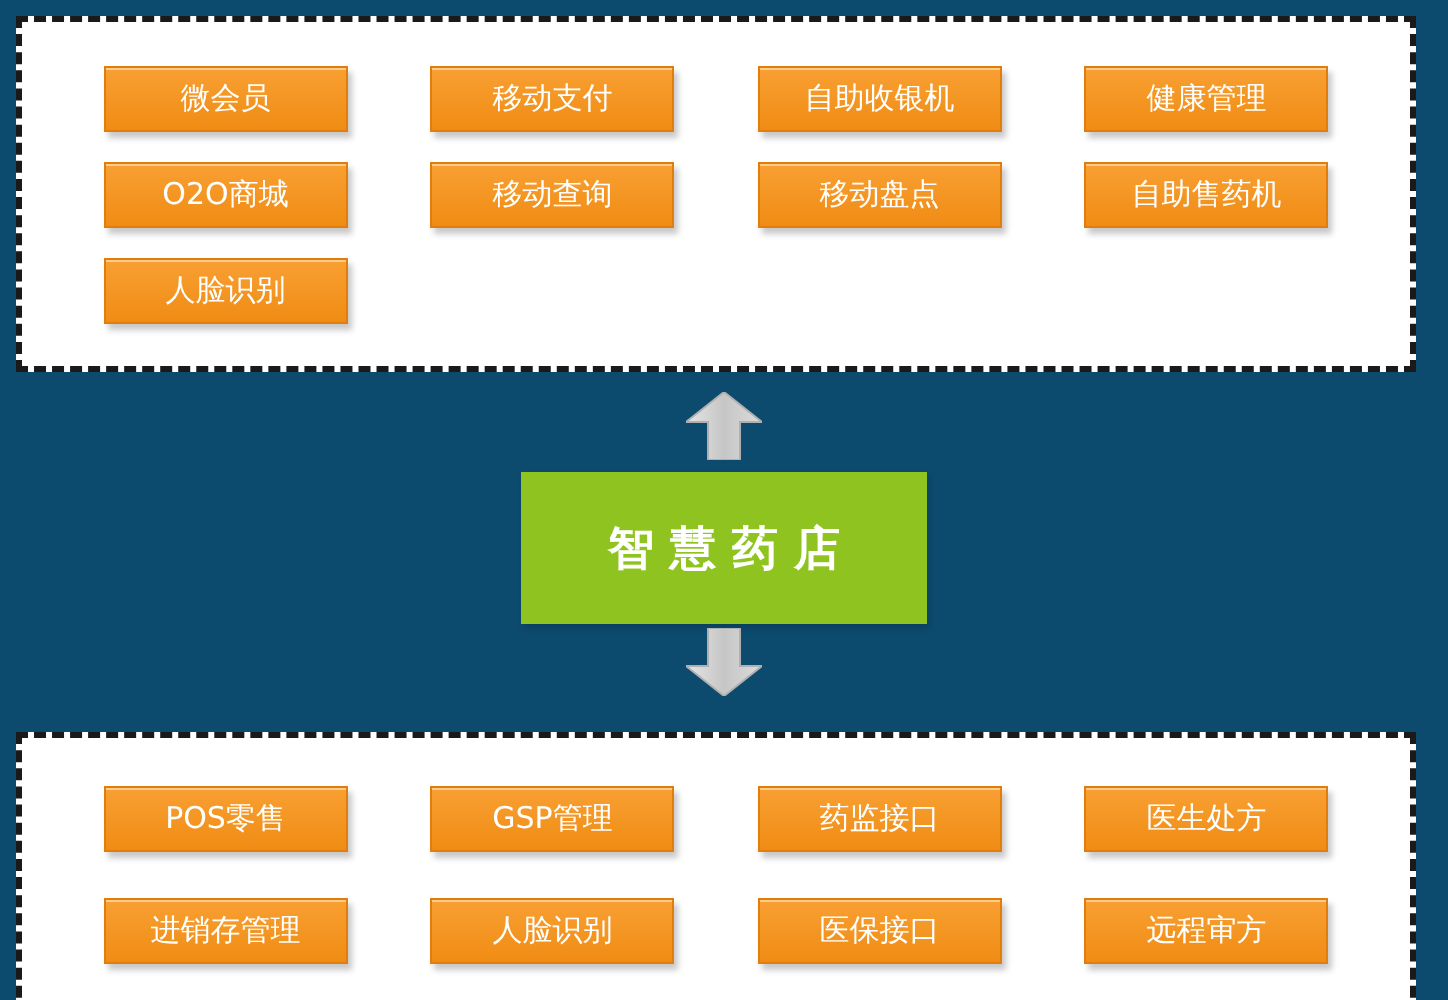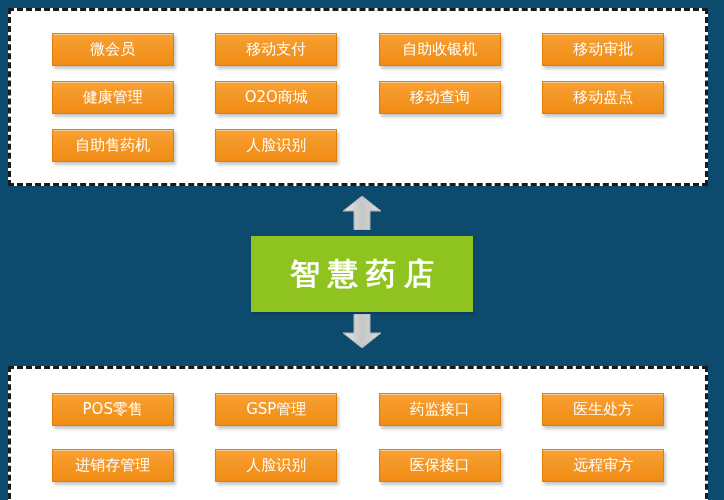--- a/index.html
+++ b/index.html
@@ -51,25 +51,25 @@
     align-items: center;
     justify-content: center;
     white-space: nowrap;
     box-sizing: border-box;
   }
   .center-box {
     position: absolute;
     left: 50%;
     transform: translateX(-50%);
     top: 236px;
-    width: 222px;
+    width: 203px;
     height: 76px;
     background: #8fc31f;
     color: #ffffff;
-    font-size: 30px;
+    font-size: 23px;
     font-weight: bold;
     letter-spacing: 8px;
     text-indent: 8px;
     display: flex;
     align-items: center;
     justify-content: center;
     box-shadow: 1px 2px 3px rgba(0,0,0,0.15);
   }
   .arrow {
     position: absolute;
@@ -84,21 +84,20 @@
 </style>
 </head>
 <body>
 
 <div class="canvas">
 
   <div class="panel top-panel">
     <div class="btn">微会员</div>
     <div class="btn">移动支付</div>
     <div class="btn">自助收银机</div>
-    <div class="btn">移动审批</div>
     <div class="btn">健康管理</div>
     <div class="btn">O2O商城</div>
     <div class="btn">移动查询</div>
     <div class="btn">移动盘点</div>
     <div class="btn">自助售药机</div>
     <div class="btn">人脸识别</div>
   </div>
 
   <div class="arrow arrow-up">
     <svg width="38" height="34" viewBox="0 0 38 34">

